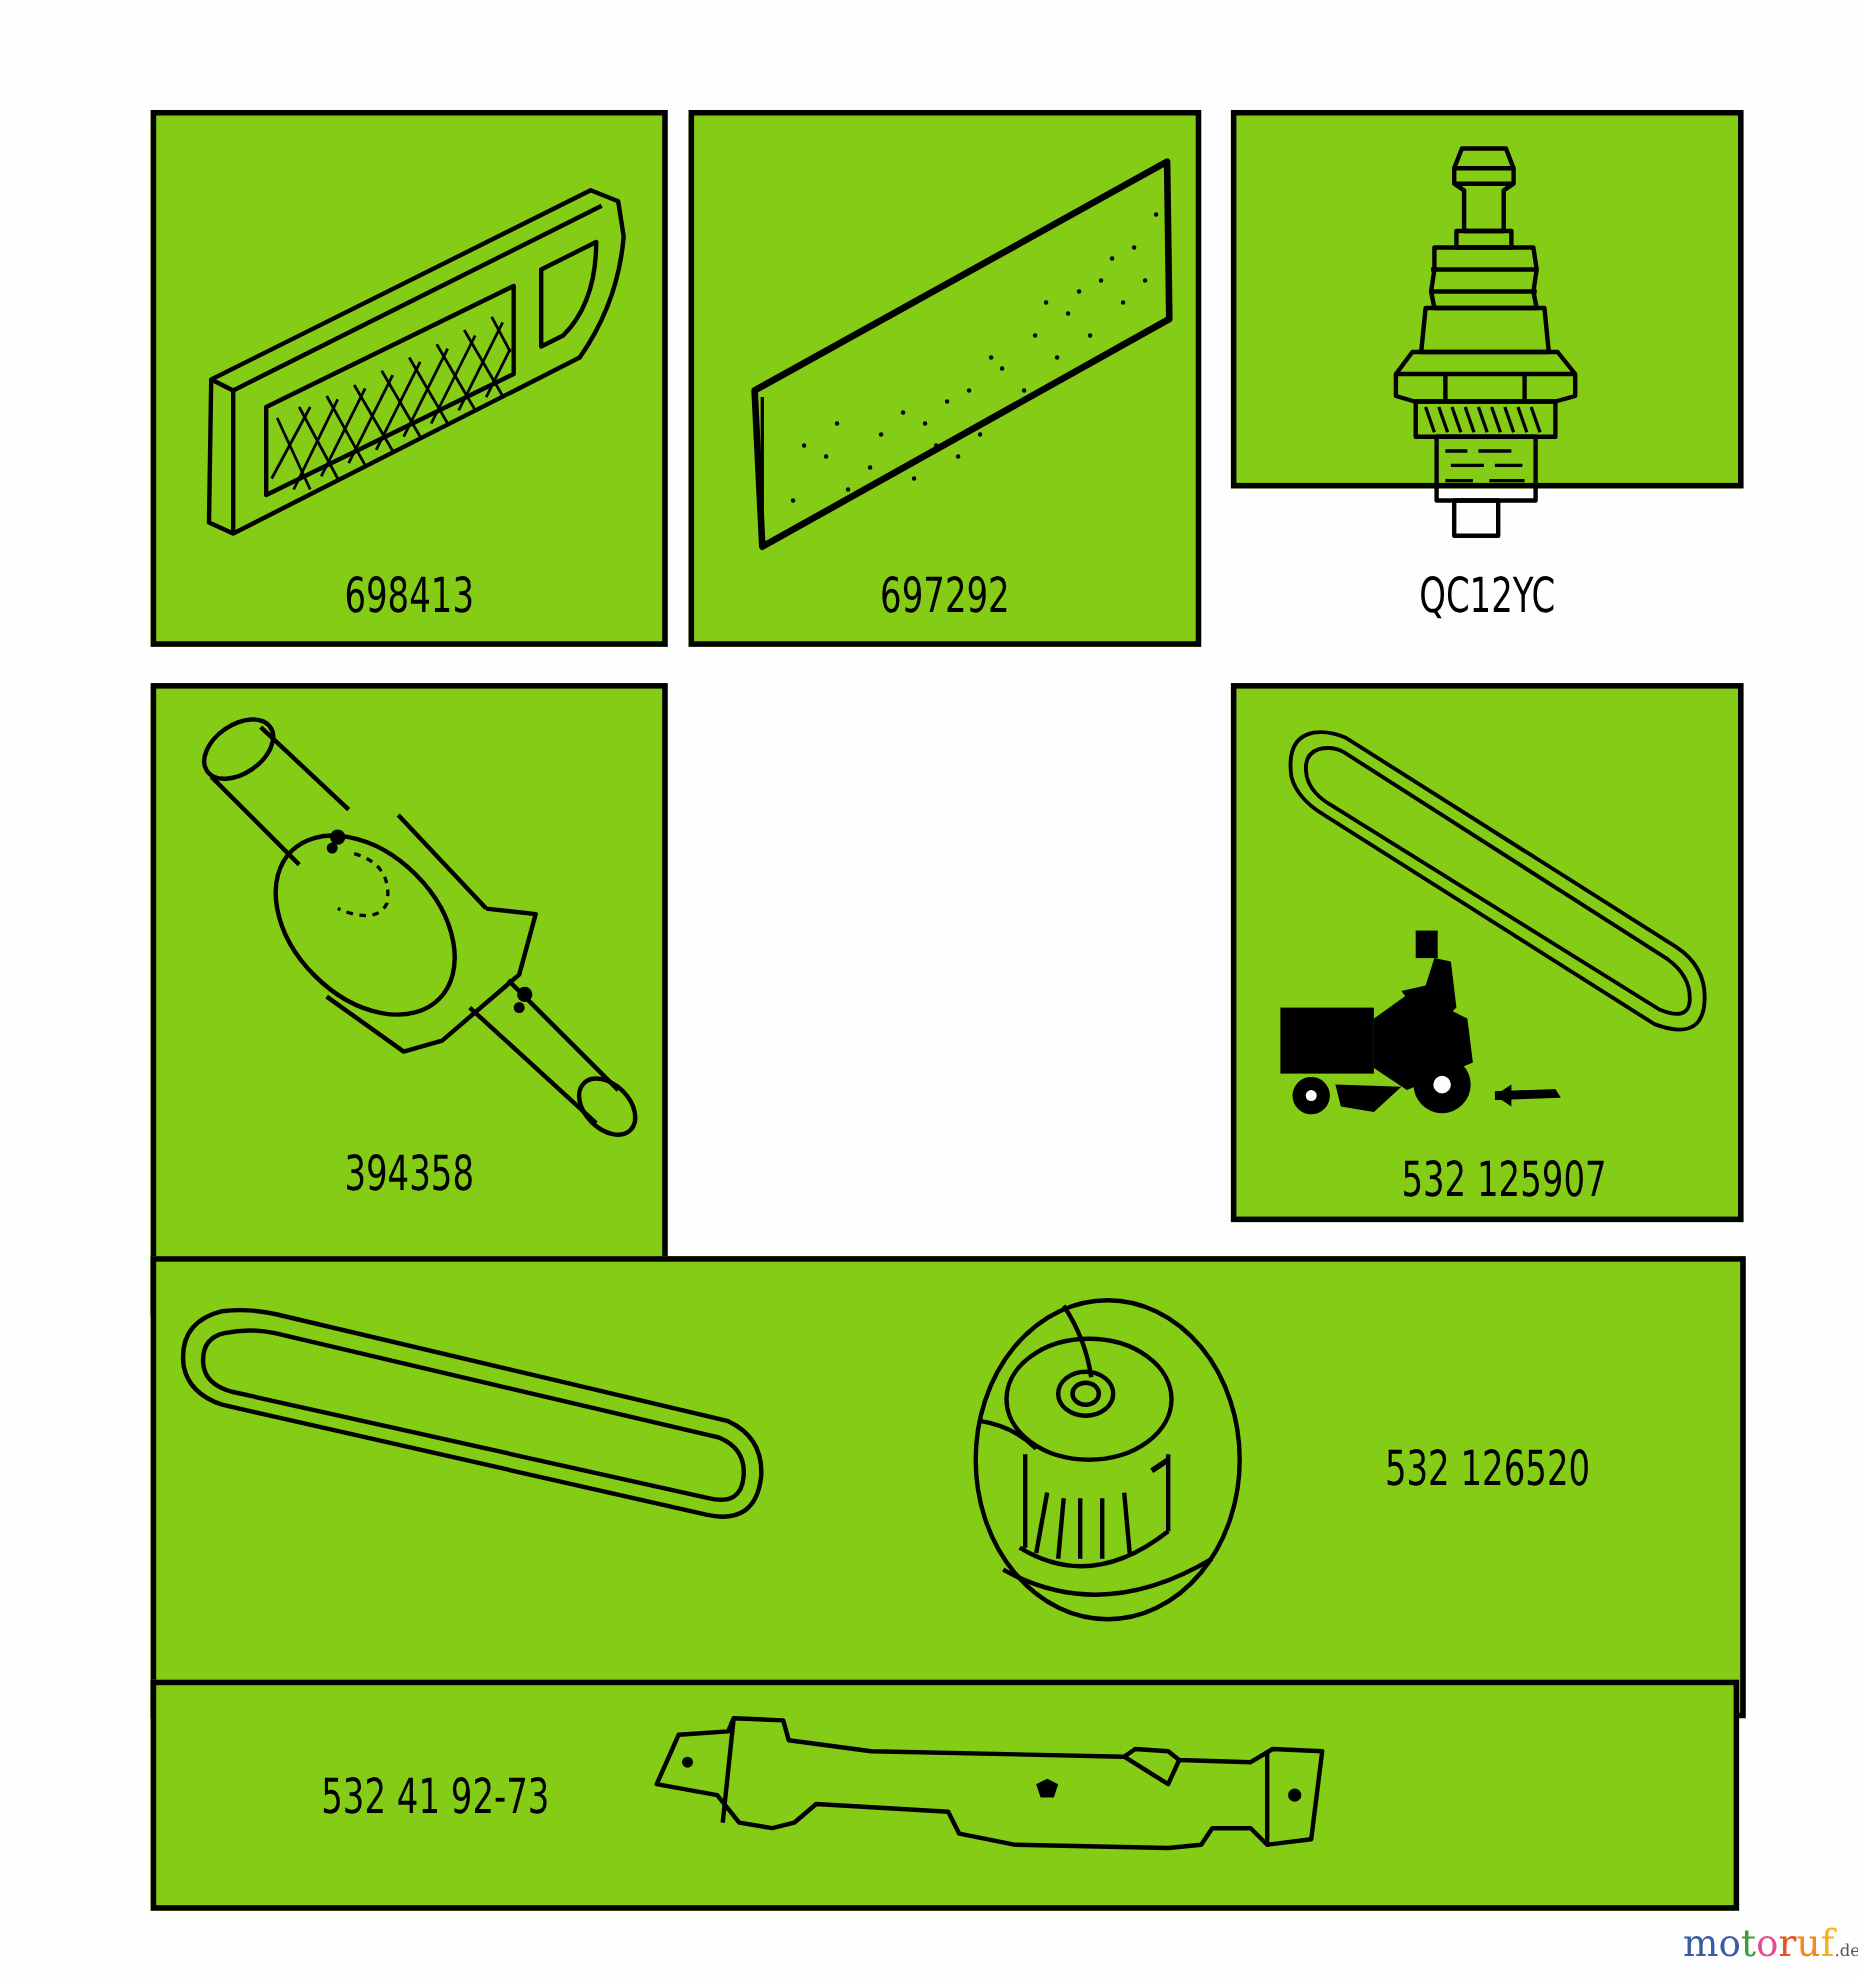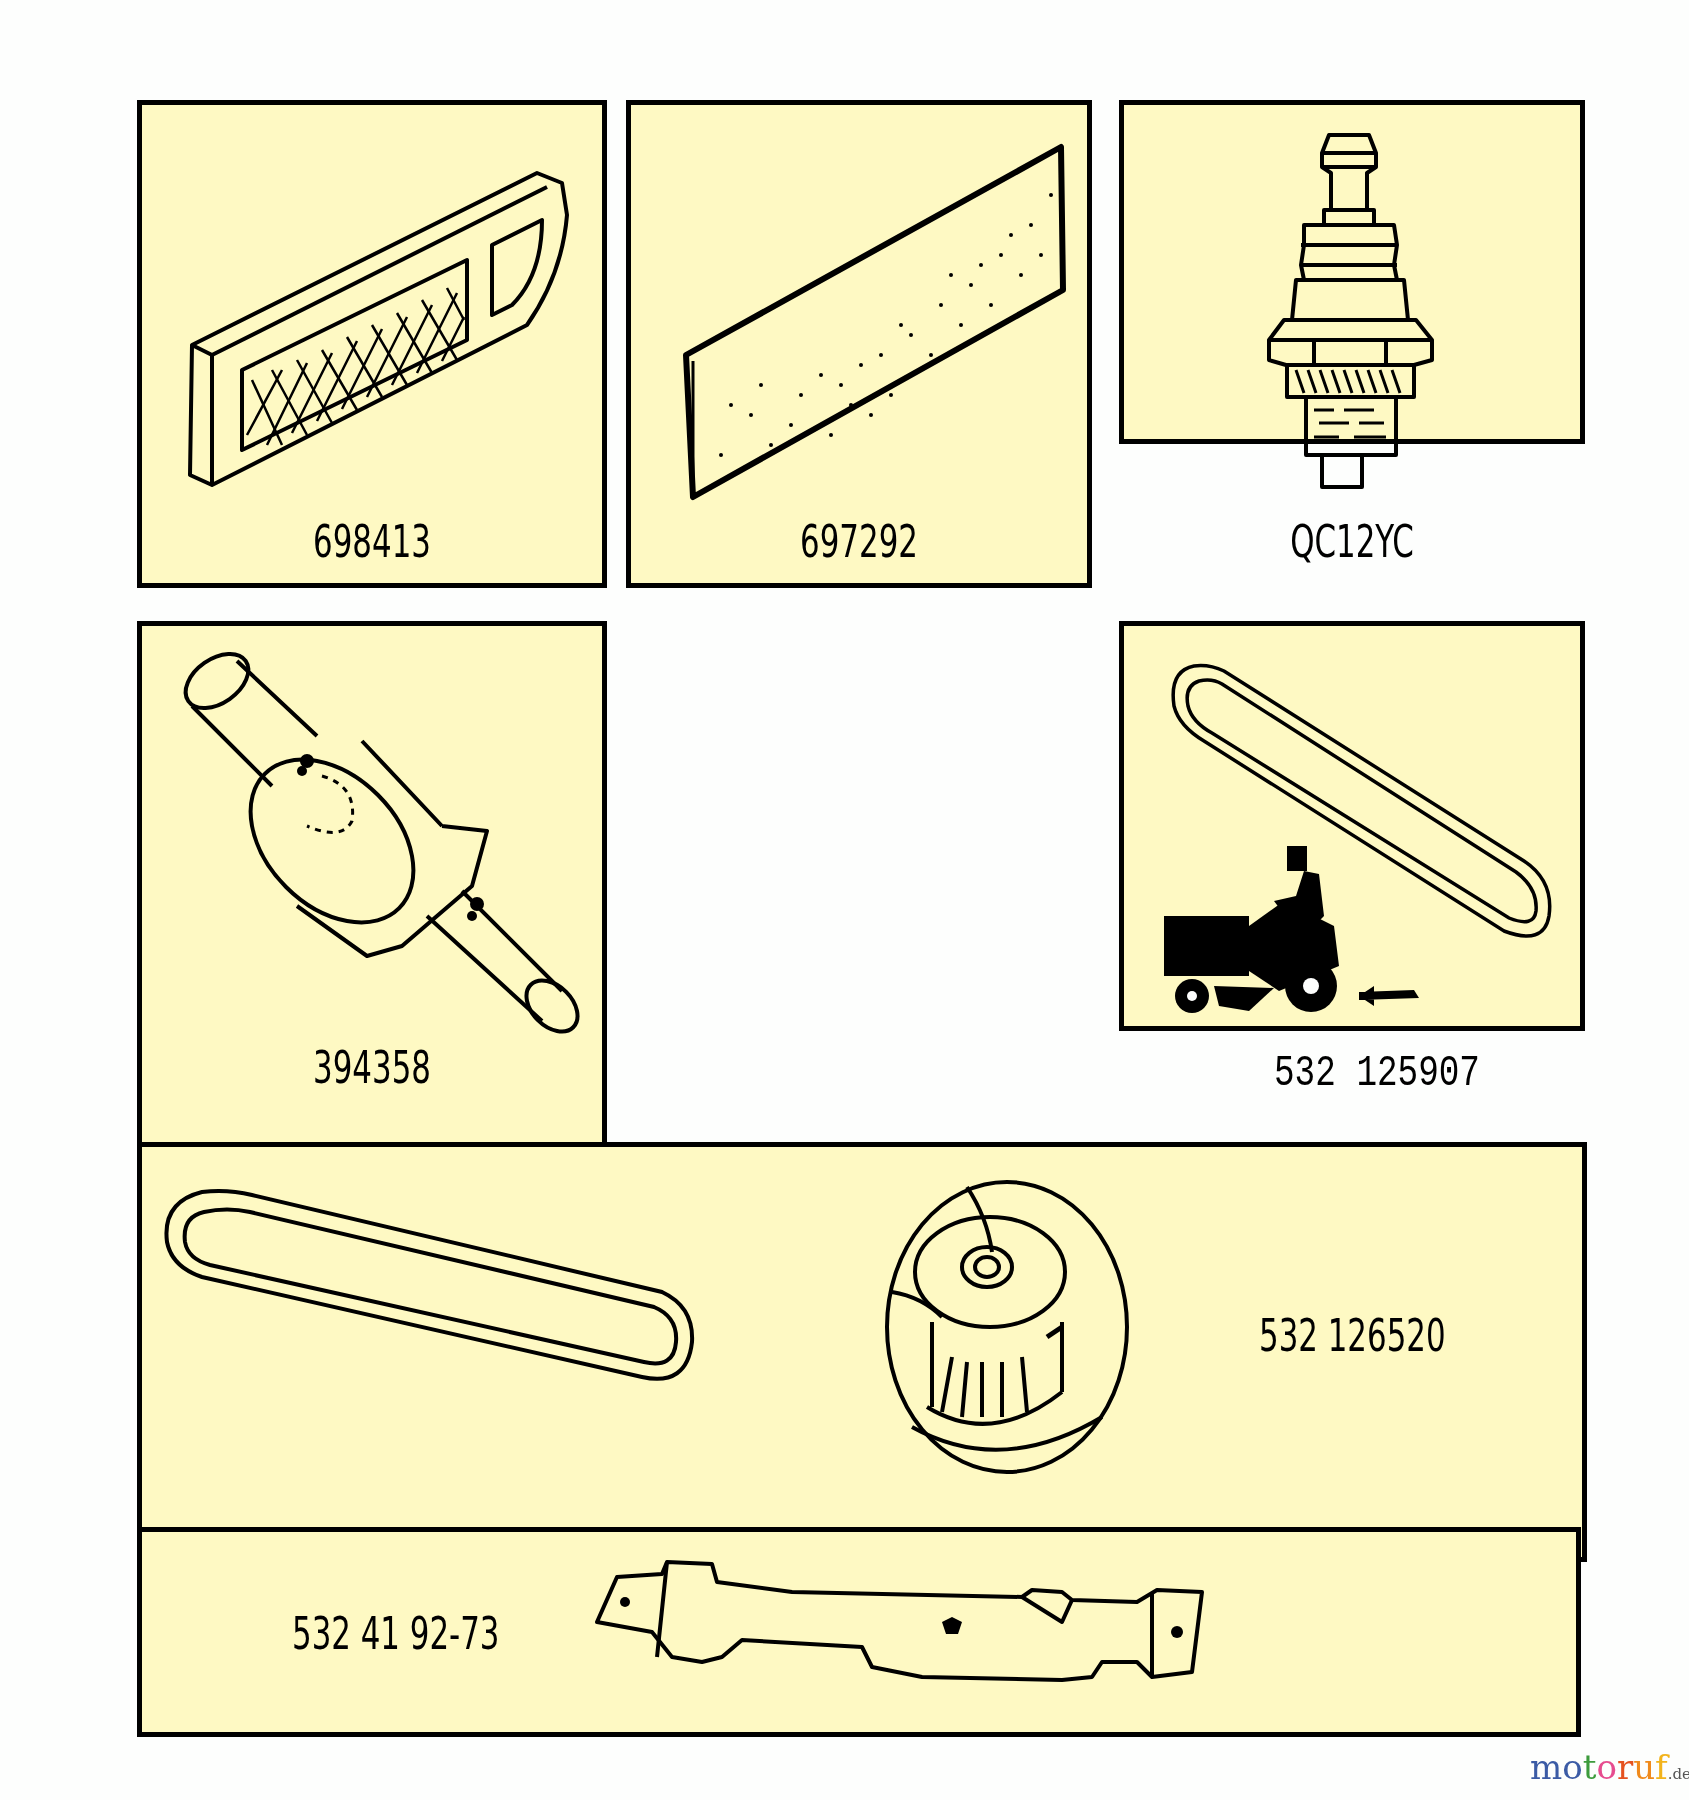--- a/index.html
+++ b/index.html
@@ -1,18 +1,18 @@
 <!DOCTYPE html>
 <html><head>
 <meta charset="utf-8">
 <style>
   html, body { margin: 0; padding: 0; background: #fdfefd; }
   body { width: 1689px; height: 1800px; position: relative; overflow: hidden;
          font-family: "DejaVu Sans Condensed", "DejaVu Sans", sans-serif; color: #000; }
-  .box { position: absolute; border: 5px solid #000; box-sizing: border-box; background: #fef9c3; }
+  .box { position: absolute; border: 5px solid #000; box-sizing: border-box; background: #84cc16; }
   .part-no { position: absolute; font-size: 44px; letter-spacing: 0px; transform: scaleX(0.78);
              transform-origin: left top; white-space: nowrap; line-height: 1; }
   .center-no { left: 50%; transform: translateX(-50%) scaleX(0.78); transform-origin: center top; }
   svg.ill { position: absolute; overflow: visible; }
   .watermark { position: absolute; left: 1530px; top: 1750px; font-family: "DejaVu Serif", serif;
                font-size: 34px; white-space: nowrap; line-height: 1; }
   .watermark .tld { font-size: 15px; color: #555; }
 </style>
 </head>
 <body>
@@ -114,21 +114,21 @@
       <circle cx="165" cy="135" r="7"></circle>
         <circle cx="160" cy="145" r="5"></circle>
       <circle cx="335" cy="278" r="7"></circle>
         <circle cx="330" cy="290" r="5"></circle>
     </g>
     <path d="M180 150 Q215 160 210 195 Q200 215 165 200" fill="none" stroke="#000" stroke-width="3" stroke-dasharray="6 6"></path>
   </svg>
   <div class="part-no center-no" style="top:420px;">394358</div>
 </div>
 
-<div class="box" style="left:1119px;top:621px;width:466px;height:410px;font-family:Liberation Mono, monospace;">
+<div class="box" style="left:1119px;top:621px;width:466px;height:490px;">
   <svg class="ill" style="left:0;top:0" width="456" height="480" viewBox="0 0 456 480">
     <g fill="none" stroke="#000" stroke-width="3.5">
       <path d="M70 40 Q45 45 50 80 Q55 100 80 115 L380 305 Q420 320 425 290 Q430 255 400 235 L100 45 Q85 38 70 40 Z"></path>
       <path d="M75 55 Q60 60 64 80 Q68 96 88 107 L385 292 Q410 302 412 285 Q414 262 392 246 L98 58 Q88 52 75 55 Z"></path>
     </g>
     <g fill="#000">
       <rect x="163" y="220" width="20" height="25"></rect>
       <path d="M180 245 L195 248 L200 290 L190 300 L165 295 L150 275 L172 270 Z"></path>
       <rect x="40" y="290" width="85" height="60"></rect>
       <path d="M125 300 L160 275 L210 300 L215 340 L155 365 L125 345 Z"></path>

